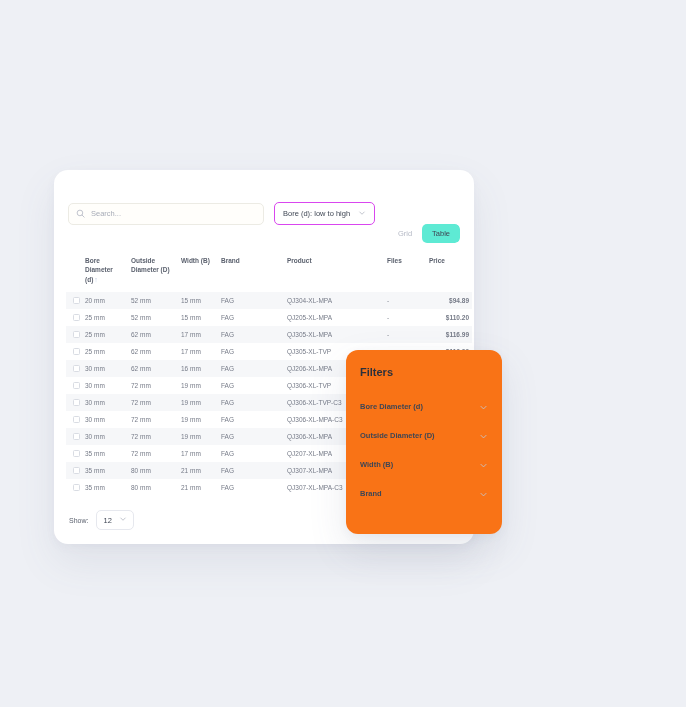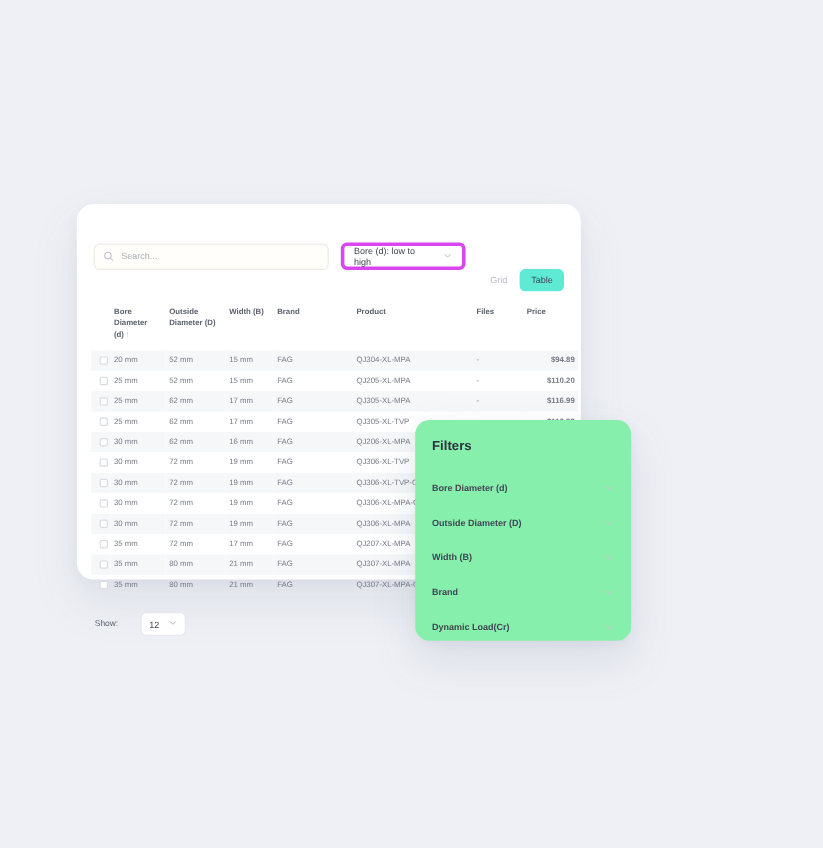--- a/index.html
+++ b/index.html
@@ -9,24 +9,24 @@
     height: 707px;
     background: #eef0f5;
     font-family: "Liberation Sans", sans-serif;
     overflow: hidden;
     position: relative;
   }
 
   
   #catalog-card {
     position: absolute;
-    left: 64px;
+    left: 54px;
     top: 170px;
     width: 420px;
-    height: 313px;
+    height: 374px;
     background: #ffffff;
     border-radius: 14px;
     box-shadow: 0 18px 40px rgba(90, 100, 130, 0.10),
                 0 3px 10px rgba(90, 100, 130, 0.05);
     padding: 14px 12px 0 12px;
   }
 
   
   #toolbar {
     display: flex;
@@ -55,21 +55,21 @@
     font-size: 7.5px;
     color: #8b8f9c;
     width: 100%;
     padding: 0;
   }
   #search-input::placeholder { color: #a8acb8; }
 
   #sort-select {
     height: 23px;
     min-width: 100px;
-    border: 3px solid #d946ef;
+    border: 1px solid #d946ef;
     border-radius: 5px;
     background: #ffffff;
     display: flex;
     align-items: center;
     justify-content: space-between;
     gap: 8px;
     padding: 0 8px;
     font-size: 7.5px;
     color: #3f4654;
   }
@@ -166,31 +166,30 @@
     border: 1px solid #e6e8ee;
     border-radius: 5px;
     background: #fff;
     display: flex;
     align-items: center;
     justify-content: space-between;
     gap: 6px;
     padding: 0 6px;
     font-size: 7.5px;
     color: #3f4654;
-    margin-left: 11px;
   }
 
   
   #filters-panel {
     position: absolute;
     left: 346px;
     top: 350px;
-    width: 180px;
+    width: 156px;
     height: 184px;
-    background: #86efac;
+    background: #f97316;
     border-radius: 12px;
     box-shadow: 0 16px 38px rgba(90, 100, 130, 0.13),
                 0 3px 10px rgba(90, 100, 130, 0.06);
     padding: 16px 14px;
   }
   #filters-title {
     font-size: 11px;
     font-weight: 700;
     color: #2c313c;
     margin-bottom: 14px;
@@ -436,20 +435,14 @@
         <span class="chev"><svg width="9" height="9" viewBox="0 0 16 16" fill="none">
             <path d="M3.5 6 L8 10.5 L12.5 6" stroke="#c3c7d2" stroke-width="1.5" stroke-linecap="round" stroke-linejoin="round"></path>
           </svg></span>
       </div>
       <div class="filter-row">
         <span class="filter-label">Brand</span>
         <span class="chev"><svg width="9" height="9" viewBox="0 0 16 16" fill="none">
             <path d="M3.5 6 L8 10.5 L12.5 6" stroke="#c3c7d2" stroke-width="1.5" stroke-linecap="round" stroke-linejoin="round"></path>
           </svg></span>
       </div>
-      <div class="filter-row">
-        <span class="filter-label">Dynamic Load(Cr)</span>
-        <span class="chev"><svg width="9" height="9" viewBox="0 0 16 16" fill="none">
-            <path d="M3.5 6 L8 10.5 L12.5 6" stroke="#c3c7d2" stroke-width="1.5" stroke-linecap="round" stroke-linejoin="round"></path>
-          </svg></span>
-      </div>
     </div>
 </div>
 
 </body></html>

